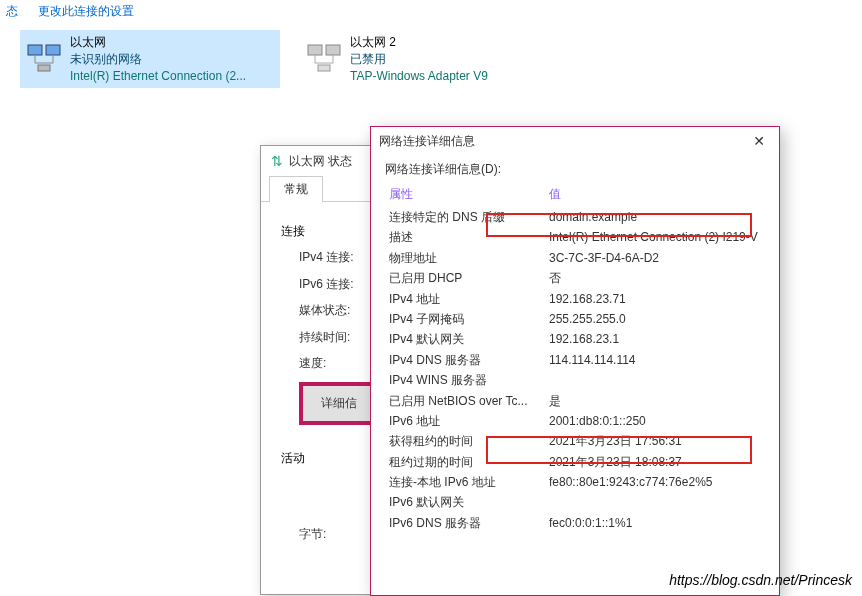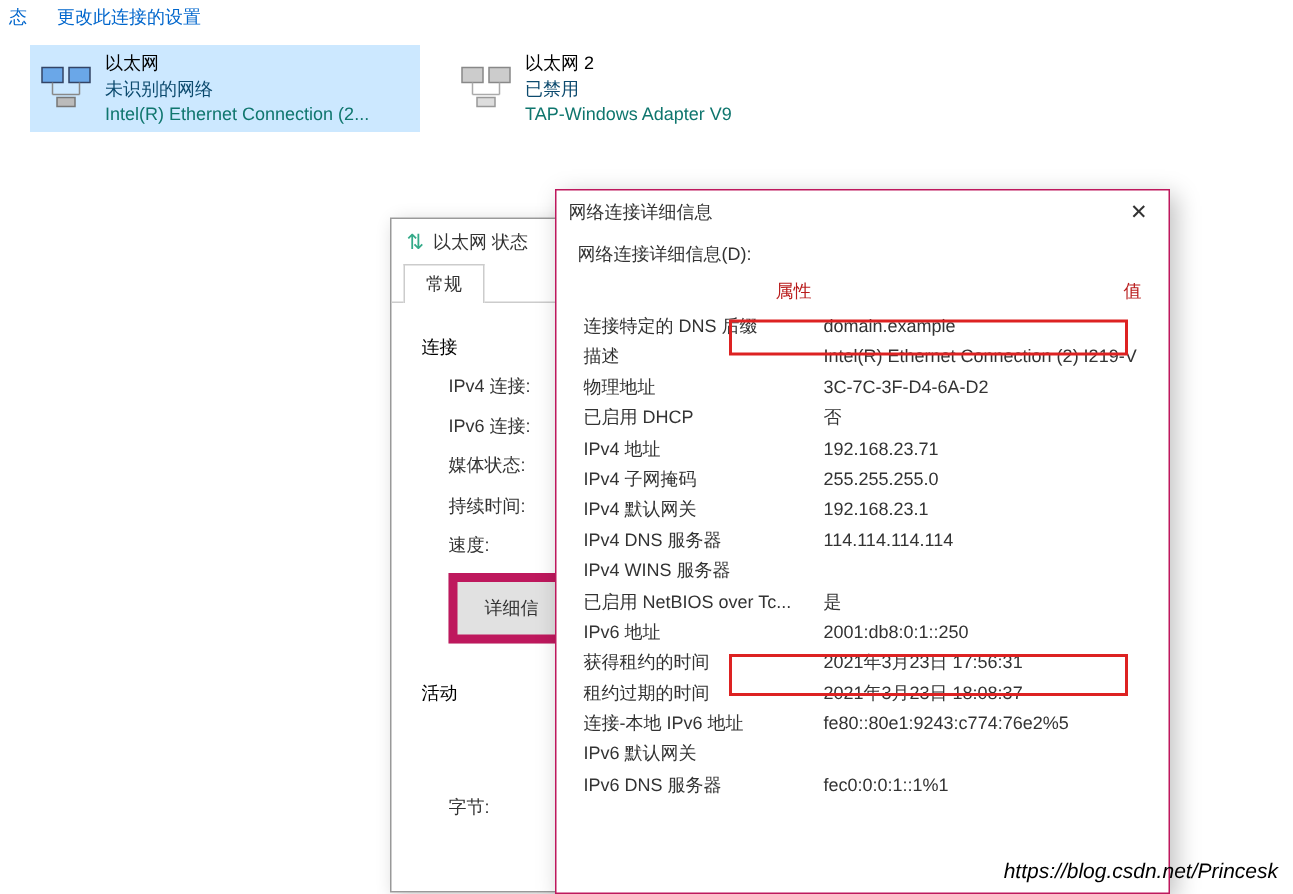--- a/index.html
+++ b/index.html
@@ -18,29 +18,29 @@
 .adapter-text .line3 { color: #0f766e; white-space: nowrap; overflow: hidden; text-overflow: ellipsis; max-width: 200px; }
 
 .status-window { position: absolute; left: 260px; top: 145px; width: 360px; height: 450px; border: 1px solid #999; background: #fff; box-shadow: 3px 3px 12px rgba(0,0,0,0.2); }
 .status-title { height: 30px; display: flex; align-items: center; padding: 0 10px; font-size: 12px; }
 .status-title .ticon { color: #3a8; margin-right: 6px; font-size: 14px; }
 .tabbar { height: 26px; border-bottom: 1px solid #ccc; display: flex; align-items: flex-end; padding-left: 8px; }
 .tab { border: 1px solid #ccc; border-bottom: none; padding: 4px 14px; background: #fff; position: relative; top: 1px; font-size: 12px; }
 .status-body { padding: 16px 20px; font-size: 12px; line-height: 2.2; }
 .section-label { color: #000; }
 .indent { padding-left: 18px; }
-.btn { border: 6px solid #be185d; background: #e1e1e1; padding: 4px 18px; font-size: 12px; display: inline-block; margin-top: 6px; }
+.btn { border: 4px solid #be185d; background: #e1e1e1; padding: 4px 18px; font-size: 12px; display: inline-block; margin-top: 6px; }
 
 .details-window { position: absolute; left: 370px; top: 126px; width: 410px; height: 470px; border: 1px solid #be185d; background: #fff; box-shadow: 4px 4px 15px rgba(0,0,0,0.25); z-index: 10; }
 .details-titlebar { height: 28px; display: flex; align-items: center; justify-content: space-between; padding: 0 8px; font-size: 12px; }
 .close-x { font-size: 14px; cursor: pointer; padding: 0 6px; }
 .details-label { padding: 6px 14px 4px; font-size: 12px; }
 .details-table { margin: 0 14px; border: none; }
 .details-header { display: flex; }
-.details-header div { font-size: 12px; padding: 4px 4px; color: #b91c1c; text-align: right; }
+.details-header div { font-size: 12px; padding: 4px 4px; color: #8b5cf6; }
 .details-header .col1 { width: 160px; }
 .details-header .col2 { flex: 1; }
 .details-rows { }
 .row { display: flex; font-size: 12px; line-height: 1.7; position: relative; }
 .row .c1 { width: 160px; padding-left: 4px; white-space: nowrap; overflow: hidden; text-overflow: ellipsis; }
 .row .c2 { flex: 1; padding-left: 4px; white-space: nowrap; }
 .redbox1 { position: absolute; border: 2px solid #d22; left: 486px; top: 213px; width: 266px; height: 24px; z-index: 20; pointer-events: none; }
 .redbox2 { position: absolute; border: 2px solid #d22; left: 486px; top: 436px; width: 266px; height: 28px; z-index: 20; pointer-events: none; }
 .watermark { position: absolute; right: 10px; bottom: 8px; color: #000000; font-size: 14px; z-index: 30; font-style: italic; }
 

